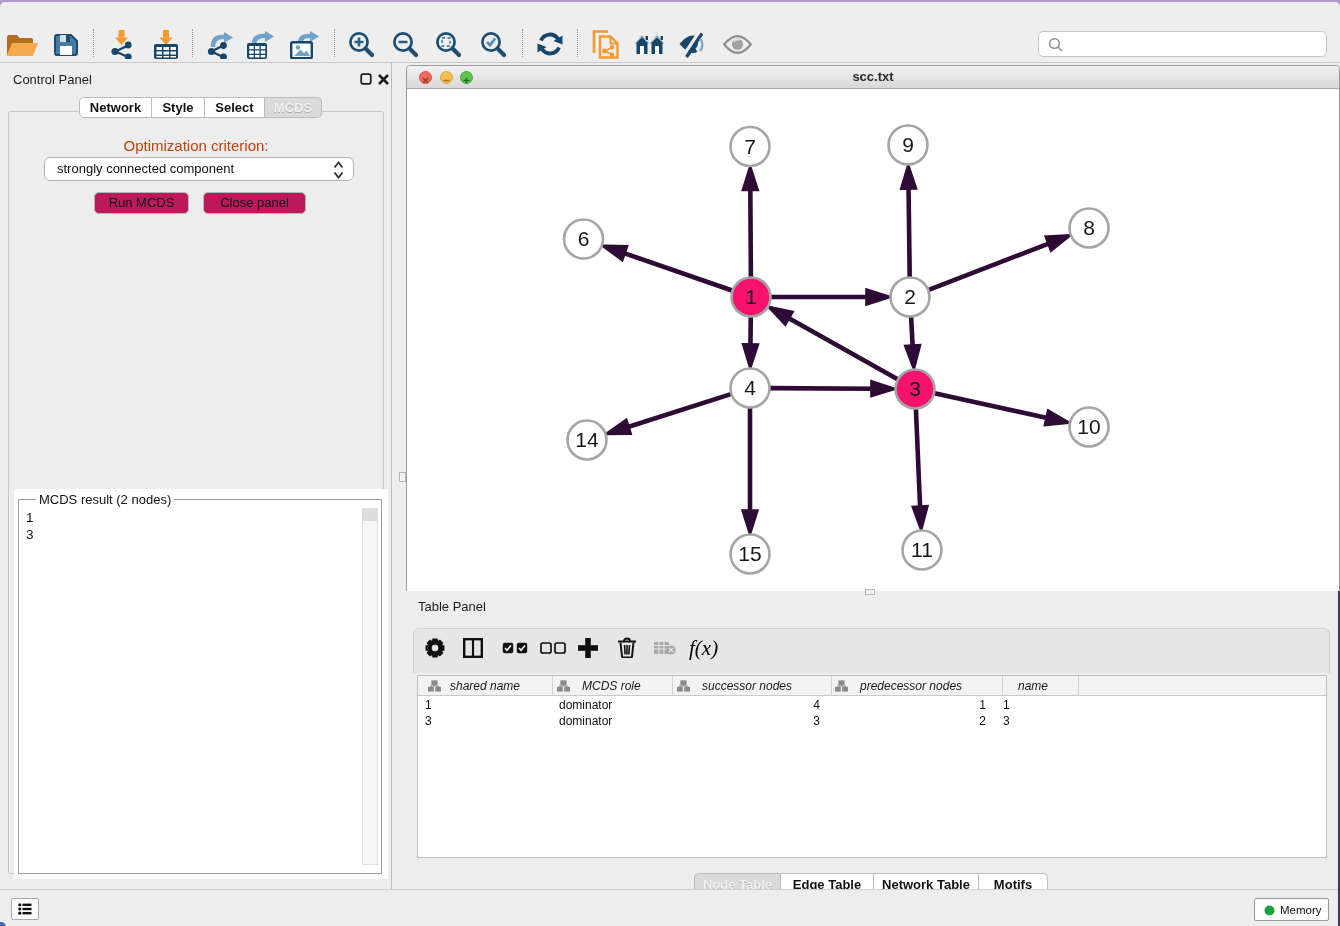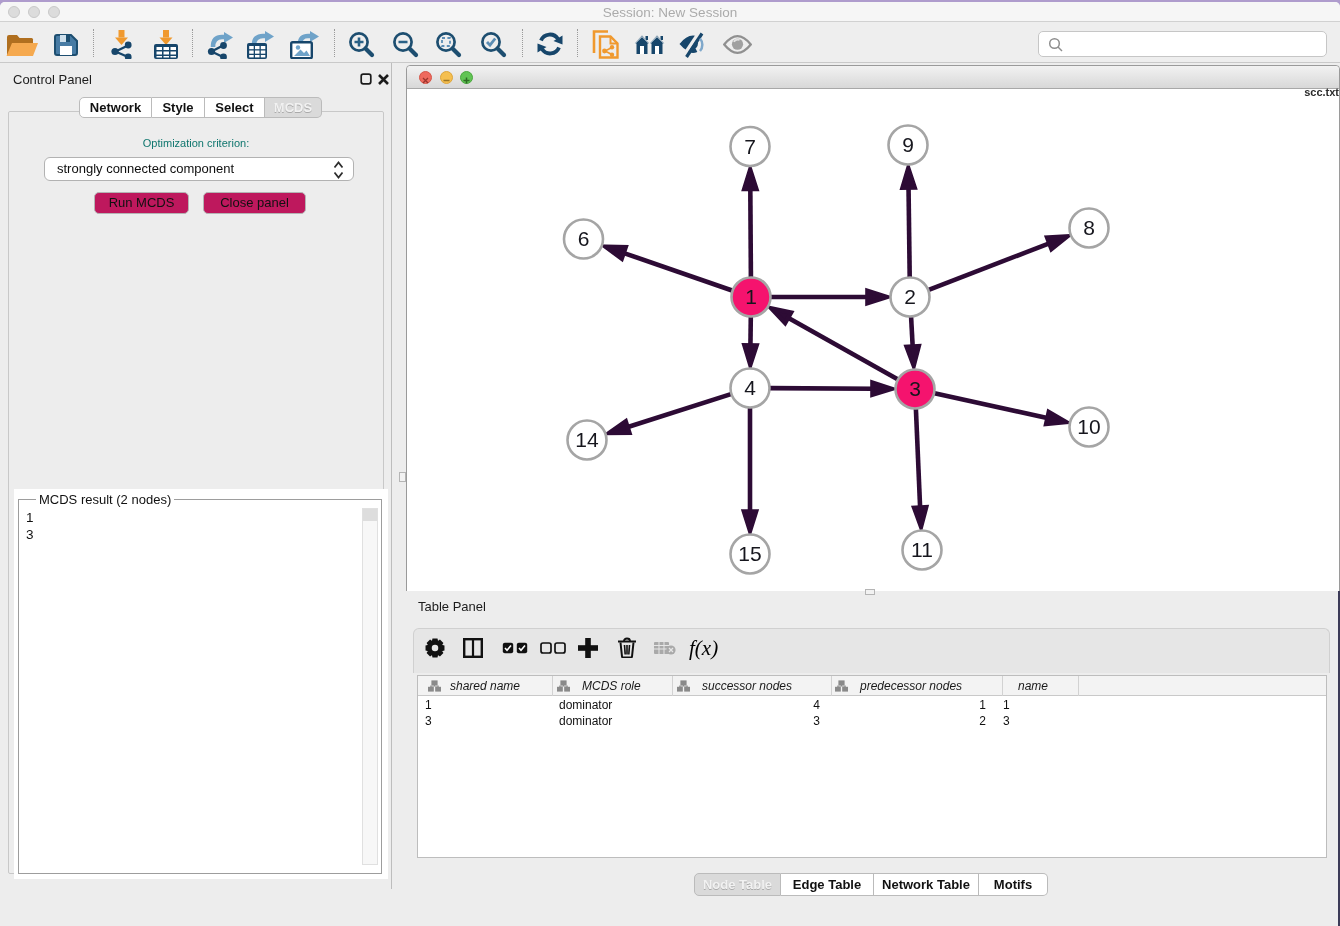--- a/index.html
+++ b/index.html
@@ -32,26 +32,20 @@
 
 #tpanel { position:absolute; left:406px; top:595px; width:934px; height:292px; background:#ededed; }
 
 #status { position:absolute; left:0; top:887px; width:1340px; height:37px; background:#ededed; border-top:1px solid #cfcfcf; }
 .oc { position:absolute; top:4px; }
 text { font-family:"Liberation Sans",sans-serif; }
 </style>
 </head>
 <body>
 <div id="win">
-<div id="titlebar">
-  <div class="tl" style="left:8px;"></div>
-  <div class="tl" style="left:28px;"></div>
-  <div class="tl" style="left:48px;"></div>
-  <div id="wintitle">Session: New Session</div>
-</div>
 <div id="toolbar">
       <svg class="tbi" style="left:5px;top:10px;" width="34" height="26" viewBox="0 0 34 26">
   <path d="M2,23 L2,5 Q2,3 4,3 L12,3 L15,6.5 L26,6.5 Q28,6.5 28,8.5 L28,11" fill="#b06f1f"></path>
   <rect x="2" y="6" width="26" height="17" rx="1.5" fill="#b06f1f"></rect>
   <polygon points="7,11 33,11 28,24 1.5,24" fill="#f5a94f"></polygon>
 </svg>
 <svg class="tbi" style="left:53px;top:11px;" width="26" height="24" viewBox="0 0 26 24">
   <path d="M2,4 Q2,2 4,2 L18,2 L24,8 L24,20 Q24,22 22,22 L4,22 Q2,22 2,20 Z" fill="#477ba4" stroke="#1d4e70" stroke-width="2"></path>
   <rect x="7" y="13" width="12" height="9" fill="#fff"></rect>
   <rect x="7" y="2" width="10" height="7" fill="#cfe0ec"></rect>
@@ -212,21 +206,21 @@
 <svg style="position:absolute;left:377px;top:10px;" width="13" height="13" viewBox="0 0 13 13">
         <path d="M2,2 L11,11 M11,2 L2,11" stroke="#1c1c1c" stroke-width="2.6"></path>
       </svg>
 <div style="position:absolute;left:8px;top:48px;width:376px;height:763px;border:1px solid #c8c8c8;border-radius:2px;"></div>
 <div class="tabrow" style="left:79px;top:34px;">
   <div class="tab first" style="width:73px;">Network</div>
   <div class="tab" style="width:53px;">Style</div>
   <div class="tab" style="width:60px;">Select</div>
   <div class="tab last sel" style="width:57px;">MCDS</div>
 </div>
-<div style="position:absolute;left:0;top:74px;width:392px;text-align:center;font-size:11px;color:#0f766e;">Optimization criterion:</div>
+<div style="position:absolute;left:0;top:74px;width:392px;text-align:center;font-size:15px;color:#c2410c;">Optimization criterion:</div>
 <div style="position:absolute;left:44px;top:94px;width:310px;height:24px;background:#fff;border:1px solid #b2b2b2;border-radius:6px;font-size:13px;color:#0e0e0e;line-height:22px;padding-left:12px;">strongly connected component
   <svg style="position:absolute;right:9px;top:3px;" width="11" height="18" viewBox="0 0 11 18">
           <path d="M1.5,6.5 L5.5,1.5 L9.5,6.5 M1.5,11.5 L5.5,16.5 L9.5,11.5" fill="none" stroke="#2e2e2e" stroke-width="1.8"></path>
         </svg>
 </div>
 <div class="btn" style="left:94px;top:129px;width:95px;height:22px;line-height:20px;">Run MCDS</div>
 <div class="btn" style="left:203px;top:129px;width:103px;height:22px;line-height:20px;">Close panel</div>
 <div style="position:absolute;left:14px;top:426px;width:374px;height:390px;background:#fff;"></div>
 <div style="position:absolute;left:18px;top:436px;width:364px;height:375px;border:1px solid #9d9d9d;"></div>
 <div style="position:absolute;left:36px;top:429px;background:#fff;padding:0 3px;font-size:13px;color:#111;">MCDS result (2 nodes)</div>
@@ -238,21 +232,21 @@
 <div id="gtitle">
   <div class="gl" style="left:12px;background:#ee6a5e;border:1px solid #d55548;"><svg width="11" height="11" viewBox="0 0 11 11">
             <path d="M3,3 L8,8 M8,3 L3,8" stroke="#99342c" stroke-width="1.3"></path>
           </svg></div>
   <div class="gl" style="left:33px;background:#f5bf4f;border:1px solid #dda53b;"><svg width="11" height="11" viewBox="0 0 11 11">
             <line x1="2.5" y1="5.5" x2="8.5" y2="5.5" stroke="#9a7424" stroke-width="1.5"></line>
           </svg></div>
   <div class="gl" style="left:53px;background:#61c454;border:1px solid #4aa73e;"><svg width="11" height="11" viewBox="0 0 11 11">
             <path d="M5.5,2.5 L5.5,8.5 M2.5,5.5 L8.5,5.5" stroke="#2d6b24" stroke-width="1.5"></path>
           </svg></div>
-  <div style="position:absolute;left:0;top:20px;width:100%;text-align:right;font-size:11px;font-weight:bold;color:#2b2b2b;">scc.txt</div>
+  <div style="position:absolute;left:0;top:3px;width:100%;text-align:center;font-size:13px;font-weight:bold;color:#2b2b2b;">scc.txt</div>
 </div>
 <svg style="position:absolute;left:-1px;top:23px;" width="932" height="501" viewBox="0 0 932 501">
 <g stroke="#2d0b35" stroke-width="4.6" fill="#2d0b35">
 <line x1="344.9" y1="188.0" x2="344.3" y2="98.0"></line>
 <polygon points="344.2,81.0 350.3,100.0 338.3,100.0"></polygon>
 <line x1="326.1" y1="201.5" x2="215.8" y2="163.3"></line>
 <polygon points="199.7,157.7 219.6,158.2 215.7,169.6"></polygon>
 <line x1="365.0" y1="208.0" x2="463.5" y2="208.0"></line>
 <polygon points="480.5,208.0 461.5,214.0 461.5,202.0"></polygon>
 <line x1="344.8" y1="228.0" x2="344.4" y2="258.5"></line>
@@ -416,14 +410,35 @@
   <div style="position:absolute;left:585px;top:17px;">3</div>
 </div>
 
 <div class="tabrow" style="left:288px;top:276px;">
   <div class="tab first sel" style="width:87px;height:23px;line-height:21px;">Node Table</div>
   <div class="tab" style="width:93px;height:23px;line-height:21px;">Edge Table</div>
   <div class="tab" style="width:105px;height:23px;line-height:21px;">Network Table</div>
   <div class="tab last" style="width:69px;height:23px;line-height:21px;">Motifs</div>
 </div>
 </div>
+<div id="status">
+      <div style="position:absolute;left:11px;top:8px;width:28px;height:22px;background:#fdfdfd;border:1px solid #a8a8a8;border-radius:2px;">
+  <svg style="position:absolute;left:6px;top:4px;" width="14" height="12" viewBox="0 0 14 12">
+    <g fill="#111">
+            <circle cx="1.8" cy="1.8" r="1.6"></circle>
+            <circle cx="1.8" cy="6" r="1.6"></circle>
+            <circle cx="1.8" cy="10.2" r="1.6"></circle>
+    <rect x="4.5" y="0.6" width="9" height="2.4"></rect>
+            <rect x="4.5" y="4.8" width="9" height="2.4"></rect>
+            <rect x="4.5" y="9" width="9" height="2.4"></rect>
+          </g>
+  </svg>
+</div>
+<div style="position:absolute;left:1254px;top:8px;width:75px;height:23px;background:#fdfdfd;border:1px solid #999;border-radius:2px;font-size:11.5px;color:#111;">
+  <svg style="position:absolute;left:9px;top:6px;" width="11" height="11" viewBox="0 0 11 11">
+          <circle cx="5.5" cy="5.5" r="5" fill="#1e9e3e"></circle>
+        </svg>
+  <span style="position:absolute;left:25px;top:5px;">Memory</span>
+</div>
+<div style="position:absolute;left:-4px;top:32px;width:10px;height:10px;border-radius:50%;background:#3e6fb2;"></div>
+</div>
 <div class="abs" style="left:1338px;top:589px;width:2px;height:337px;background:#3c3b58;"></div>
 </div>
 
 </body></html>

